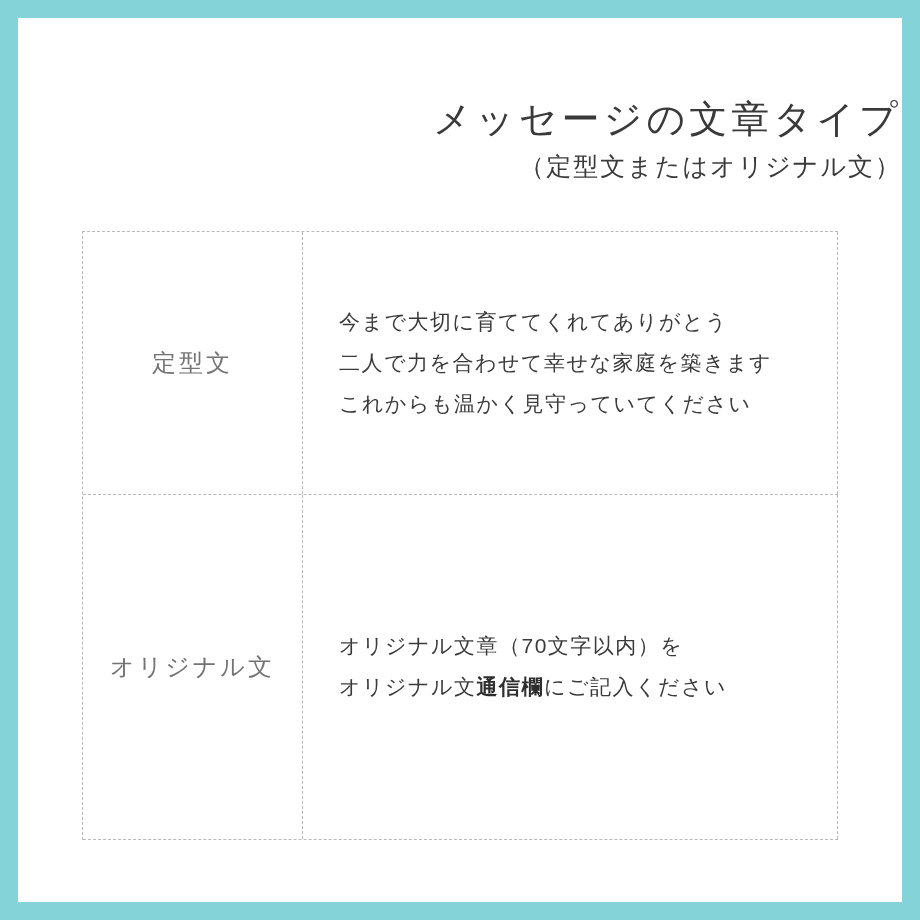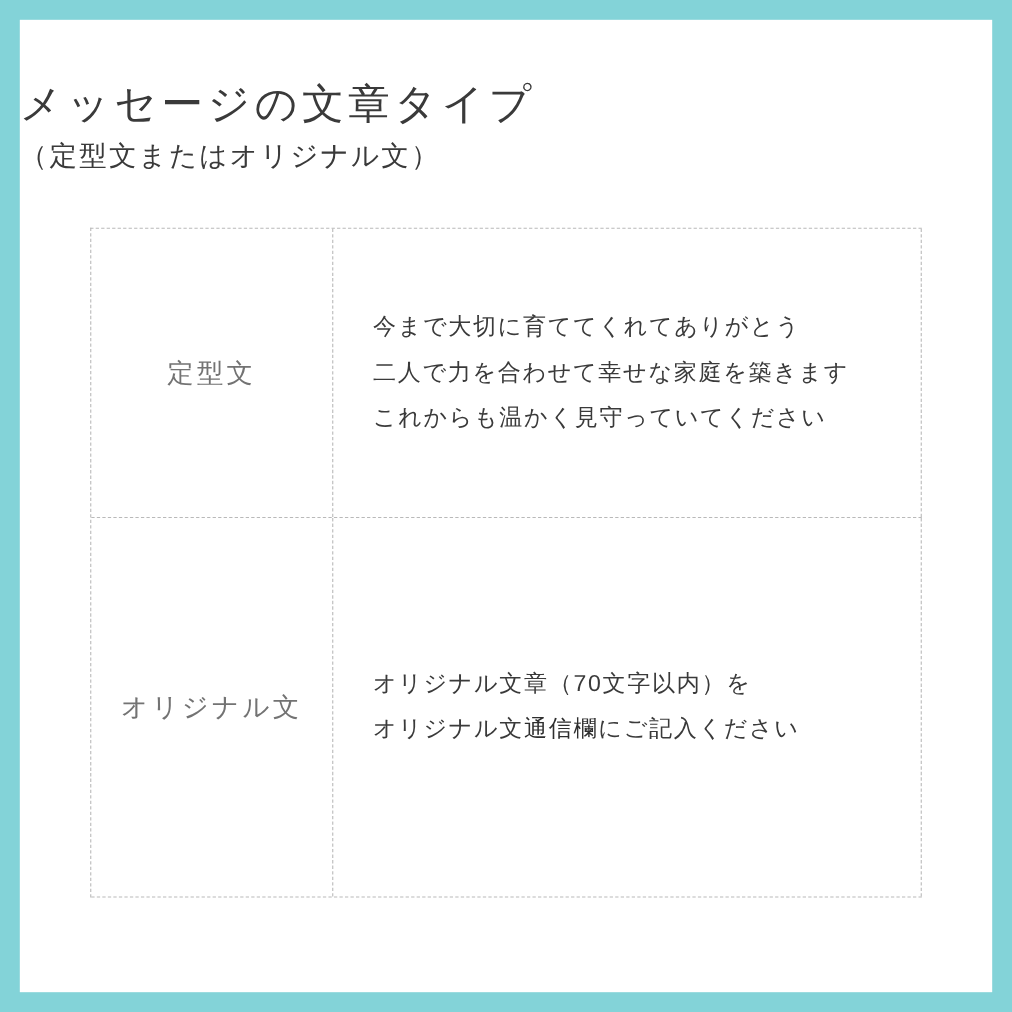--- a/index.html
+++ b/index.html
@@ -21,22 +21,22 @@
     padding: 18px;
   }
   .canvas {
     position: relative;
     width: 100%;
     height: 100%;
     background: #ffffff;
     overflow: hidden;
   }
   .title-block {
-    text-align: left;
-    padding-top: 52px;
+    text-align: right;
+    padding-top: 76px;
   }
   .title-main {
     font-size: 38px;
     color: #3a3a3a;
     letter-spacing: 4px;
     line-height: 1.35;
     font-weight: 400;
   }
   .title-sub {
     font-size: 25px;
@@ -79,21 +79,21 @@
   }
   .body-line {
     font-size: 21px;
     color: #3a3a3a;
     letter-spacing: 1.5px;
     line-height: 1.95;
     white-space: nowrap;
   }
   .body-line.indent { padding-left: 22px; }
   .strong-inline {
-    font-weight: normal;
+    font-weight: bold;
     color: #2e2e2e;
   }
 </style>
 </head>
 <body>
 
 <div class="frame">
   <div class="canvas">
 
     <div class="title-block">

